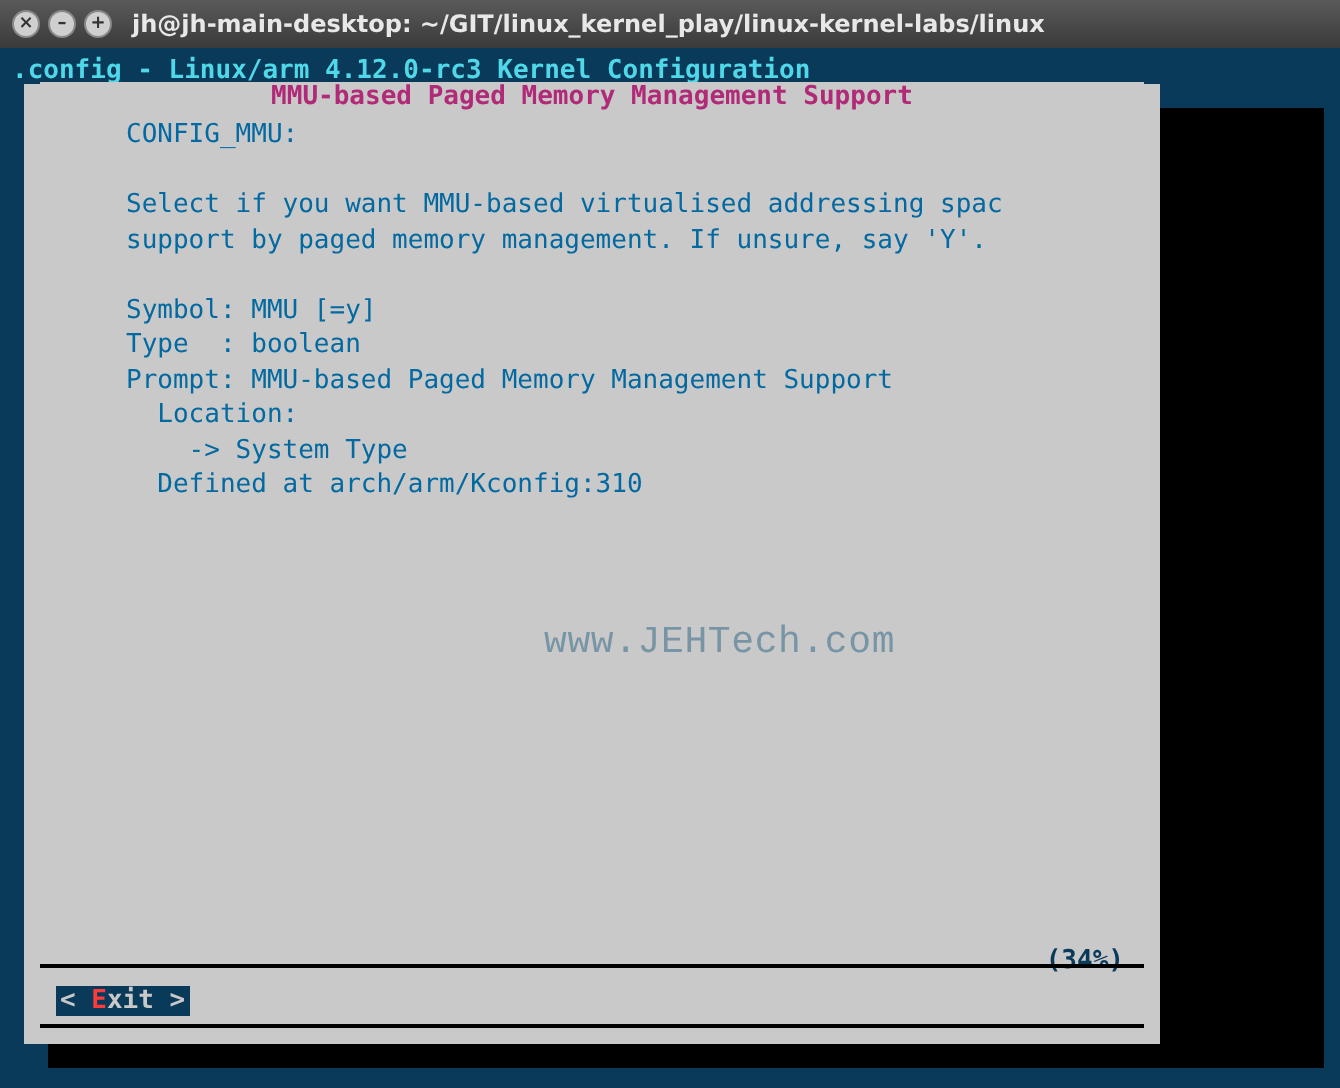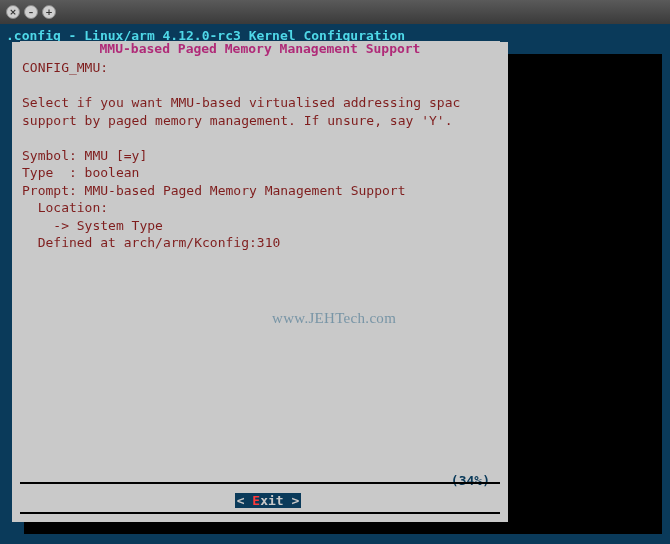--- a/index.html
+++ b/index.html
@@ -75,60 +75,61 @@
   .panel-shadow {
     position: absolute;
     top: 12px; left: 12px; right: -12px; bottom: -12px;
     background: #000;
   }
   .panel {
     position: relative;
     background: #c9c9c9;
     color: #000;
     padding: 0 8px 6px 8px;
-    width: 496px;
+    width: 568px;
     height: 480px;
   }
   .panel-title-row {
     text-align: center;
     color: #b02a78;
     font-weight: bold;
     background: #c9c9c9;
     margin-top: -1px;
     position: relative;
     top: -1px;
   }
   .panel-body {
     white-space: pre;
-    color: #7f1d1d;
+    color: #0369a1;
     line-height: 1.35;
     padding: 2px 2px 0 2px;
+    margin-left: 41px;
   }
   .watermark {
     position: absolute;
     top: 268px;
     left: 260px;
     color: #7895a6;
-    font-family: Liberation Serif, serif;
-    font-size: 15px;
+    font-family: Liberation Mono, monospace;
+    font-size: 19px;
     letter-spacing: 0.3px;
     pointer-events: none;
   }
   .percent {
     position: absolute;
     right: 18px;
     bottom: 34px;
     color: #0a3a5a;
     font-weight: bold;
   }
   .button-row {
     position: absolute;
     left: 16px; right: 0; bottom: 14px;
     display: flex;
-    justify-content: center;
+    justify-content: flex-start;
   }
   .btn-divider-top {
     position: absolute;
     left: 8px; right: 8px; bottom: 38px;
     border-top: 2px solid #000;
   }
   .btn-divider-bottom {
     position: absolute;
     left: 8px; right: 8px; bottom: 8px;
     border-top: 2px solid #000;
@@ -144,20 +145,21 @@
 </style>
 </head>
 <body>
 
 <div class="window">
 
   <div class="titlebar">
     <div class="win-btn">×</div>
     <div class="win-btn">–</div>
     <div class="win-btn">+</div>
+    <div class="titlebar-text">jh@jh-main-desktop: ~/GIT/linux_kernel_play/linux-kernel-labs/linux</div>
   </div>
 
   <div class="terminal">
     <div class="config-line">.config - Linux/arm 4.12.0-rc3 Kernel Configuration</div>
 
     <div class="panel-wrap">
       <div class="panel-shadow"></div>
       <div class="panel">
         <div class="panel-title-row">MMU-based Paged Memory Management Support</div>
         <div class="panel-body" id="panel-body">CONFIG_MMU:

